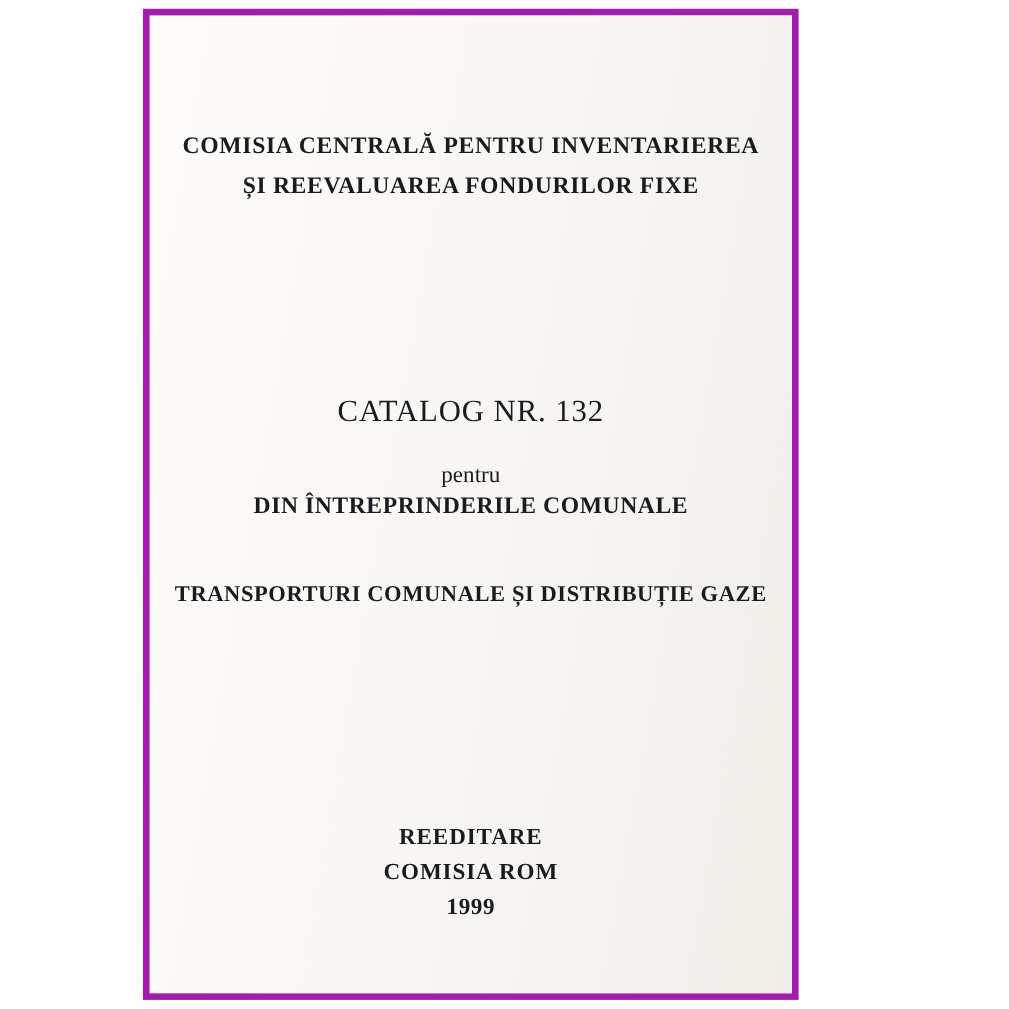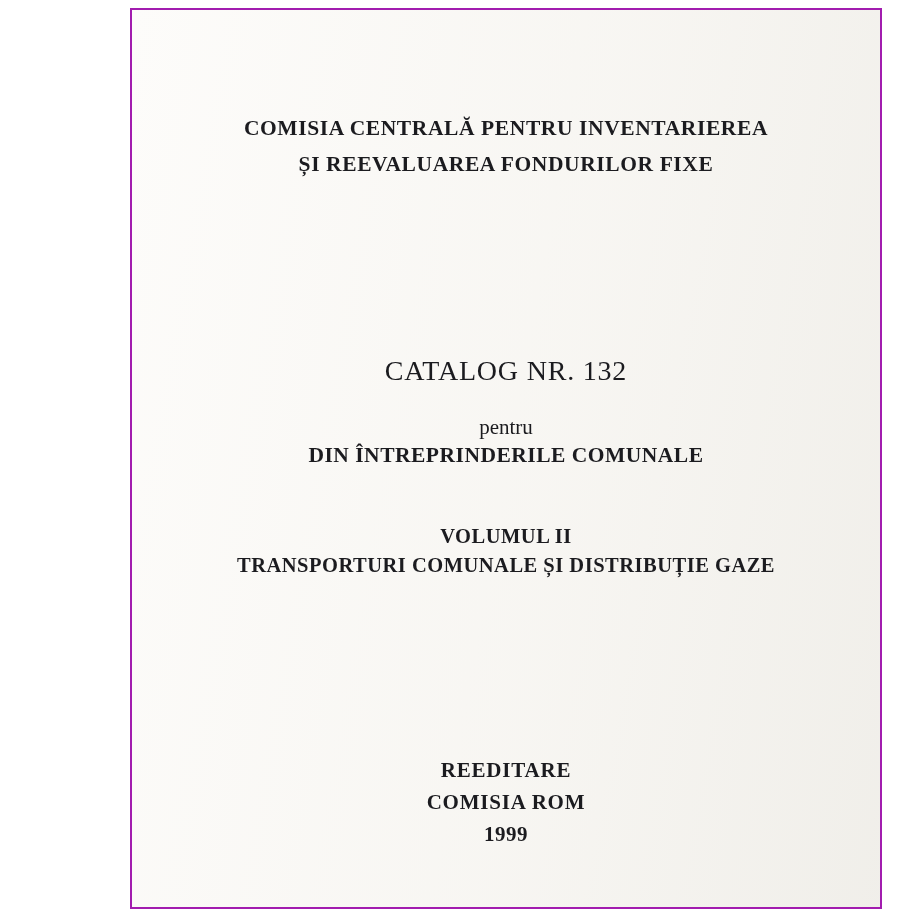--- a/index.html
+++ b/index.html
@@ -13,24 +13,24 @@
     height: 917px;
     background: #ffffff;
     overflow: hidden;
     font-family: "Liberation Serif", serif;
   }
   
   #cover {
     position: absolute;
     left: 130px;
     top: 8px;
-    width: 752px;
+    width: 596px;
     height: 901px;
     background: #fdfcfa;
-    border: 2px solid #a21caf;
+    border: 6px solid #a21caf;
     box-sizing: border-box;
   }
   
   #cover::after {
     content: "";
     position: absolute;
     inset: 0;
     background: linear-gradient(100deg, rgba(250,249,246,0.0) 0%, rgba(243,241,236,0.55) 55%, rgba(236,234,228,0.75) 100%);
     pointer-events: none;
   }
@@ -89,21 +89,21 @@
   
   #volume { top: 512px; }
   #volume .line {
     font-size: 20.5px;
     font-weight: bold;
     letter-spacing: 0.5px;
     line-height: 29px;
   }
 
   
-  #imprint { top: 730px; margin-top: 14px; }
+  #imprint { top: 730px; }
   #imprint .line {
     font-size: 21px;
     font-weight: bold;
     letter-spacing: 0.8px;
     line-height: 32px;
   }
   #imprint .year {
     font-weight: bold;
     letter-spacing: 0.5px;
   }
@@ -122,21 +122,20 @@
 
       <div class="block" id="catalog-number">CATALOG NR. 132</div>
 
       <div class="block" id="pentru">pentru</div>
 
       <div class="block" id="subject">
         <span class="line">DIN ÎNTREPRINDERILE COMUNALE</span>
       </div>
 
       <div class="block" id="volume">
-        <span class="line">VOLUMUL II</span>
         <span class="line">TRANSPORTURI COMUNALE ȘI DISTRIBUȚIE GAZE</span>
       </div>
 
       <div class="block" id="imprint">
         <span class="line">REEDITARE</span>
         <span class="line">COMISIA ROM</span>
         <span class="line year">1999</span>
       </div>
 
     </div>

